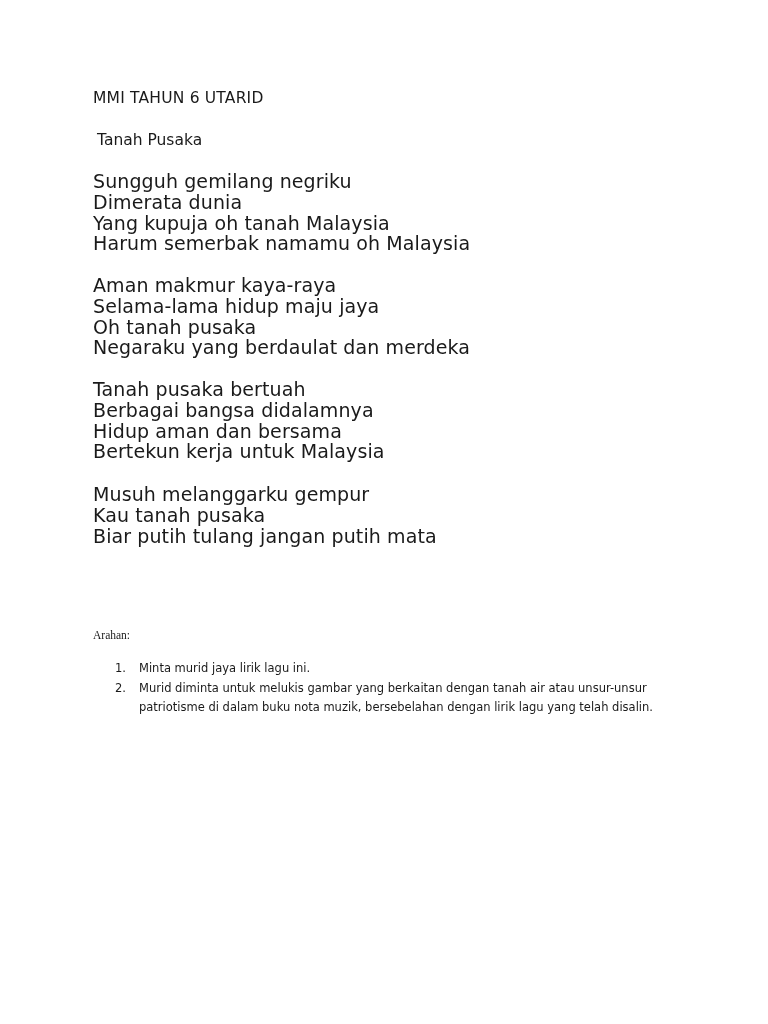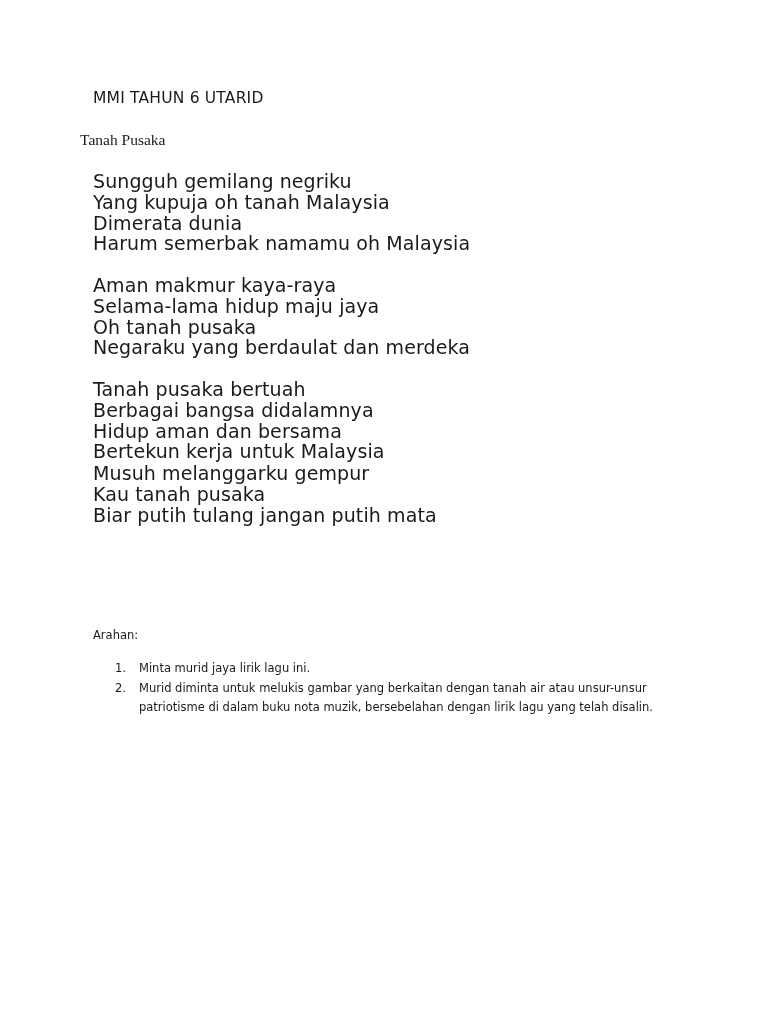--- a/index.html
+++ b/index.html
@@ -25,52 +25,52 @@
       position: absolute;
       left: 93px;
       top: 88px;
       font-size: 15.5px;
       line-height: 20px;
       letter-spacing: 0.2px;
       white-space: nowrap;
     }
     .song-title {
       position: absolute;
-      left: 80px;
+      left: 97px;
       top: 130px;
       font-size: 15.5px;
       line-height: 20px;
       white-space: nowrap;
-      font-family: Liberation Serif, serif;
     }
     .stanza {
       position: absolute;
       left: 93px;
       margin: 0;
       padding: 0;
       list-style: none;
     }
     .stanza .line {
       font-size: 19px;
       line-height: 20.8px;
       white-space: nowrap;
       letter-spacing: 0.1px;
     }
     .stanza-1 { top: 171px; }
     .stanza-2 { top: 275px; }
     .stanza-3 { top: 379px; }
-    .stanza-4 { top: 463px; }
+    .stanza-4 { top: 484px; }
 
     .instructions-label {
       position: absolute;
       left: 93px;
       top: 627px;
       font-size: 11.5px;
       line-height: 16px;
       white-space: nowrap;
+      font-family: Liberation Serif, serif;
     }
     .instructions-list {
       position: absolute;
       left: 93px;
       top: 659px;
       width: 580px;
       margin: 0;
       padding: 0;
       list-style: none;
       font-size: 11.5px;
@@ -90,22 +90,22 @@
 <body>
 
 <div class="page">
 
   <div class="doc-title">MMI TAHUN 6 UTARID</div>
 
   <div class="song-title">Tanah Pusaka</div>
 
   <ul class="stanza stanza-1">
     <li class="line">Sungguh gemilang negriku</li>
+    <li class="line">Dimerata dunia</li>
     <li class="line">Yang kupuja oh tanah Malaysia</li>
-    <li class="line">Dimerata dunia</li>
     <li class="line">Harum semerbak namamu oh Malaysia</li>
   </ul>
 
   <ul class="stanza stanza-3">
     <li class="line">Tanah pusaka bertuah</li>
     <li class="line">Berbagai bangsa didalamnya</li>
     <li class="line">Hidup aman dan bersama</li>
     <li class="line">Bertekun kerja untuk Malaysia</li>
   </ul>
 

